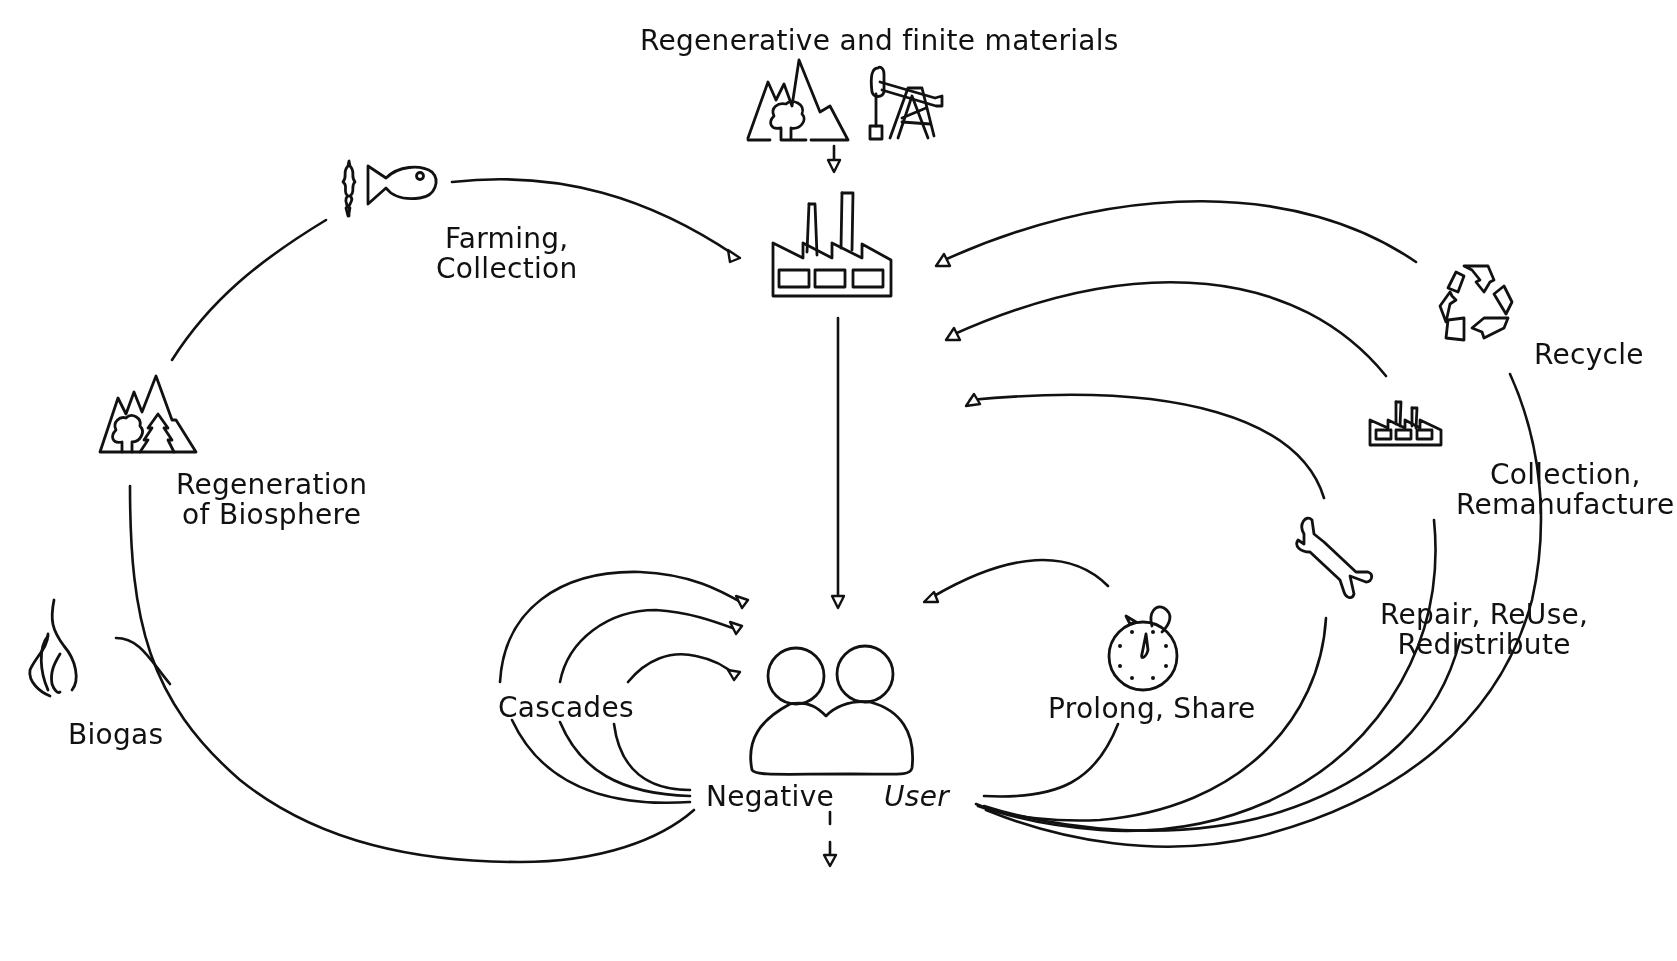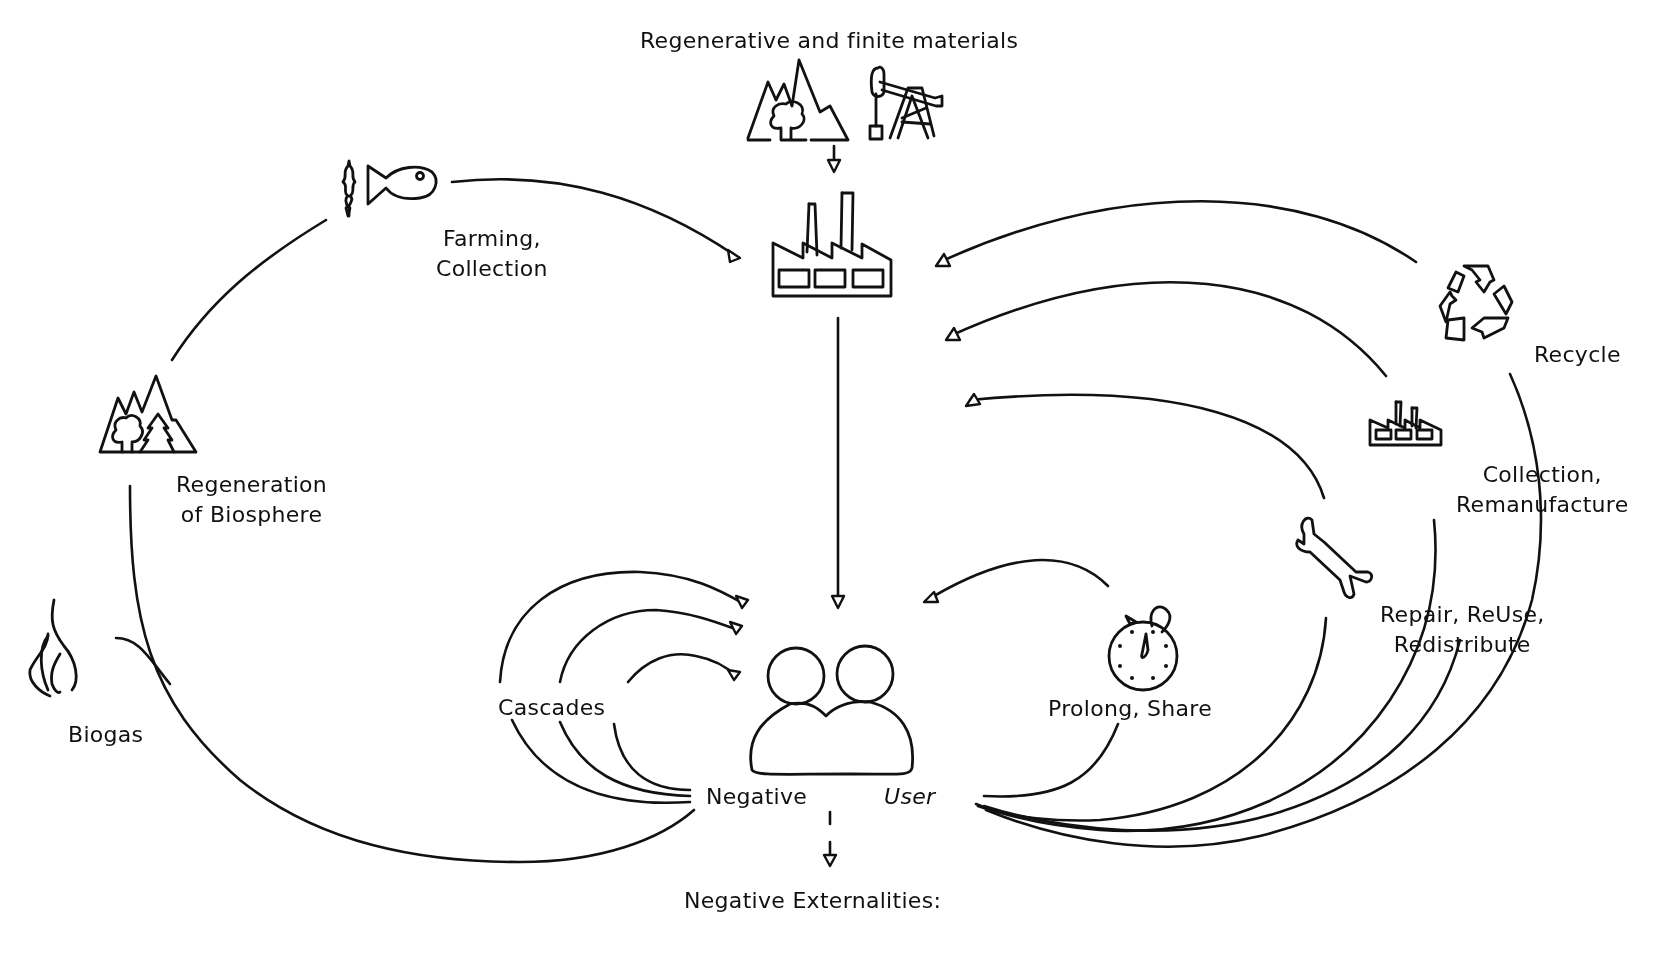--- a/index.html
+++ b/index.html
@@ -42,21 +42,21 @@
     }
     .arrowhead {
       fill: #ffffff;
       stroke: #111111;
       stroke-width: 2.4;
       stroke-linejoin: round;
     }
     .lbl {
       position: absolute;
       font-family: "DejaVu Sans", sans-serif;
-      font-size: 22px;
+      font-size: 28px;
       line-height: 30px;
       color: #111111;
       text-align: center;
       white-space: nowrap;
       letter-spacing: 0.3px;
     }
   </style>
 </head>
 <body>
 
@@ -244,14 +244,13 @@
 </div>
 
 <div class="lbl" style="left:1456px; top:460px;">
   <div>Collection,</div>
   <div>Remanufacture</div>
 </div>
 
 <div class="lbl" style="left:1534px; top:340px;">Recycle</div>
 
 <div class="lbl" style="left:684px; top:886px;">
-  <div>Negative Externalities:</div>
 </div>
 
 </body></html>

